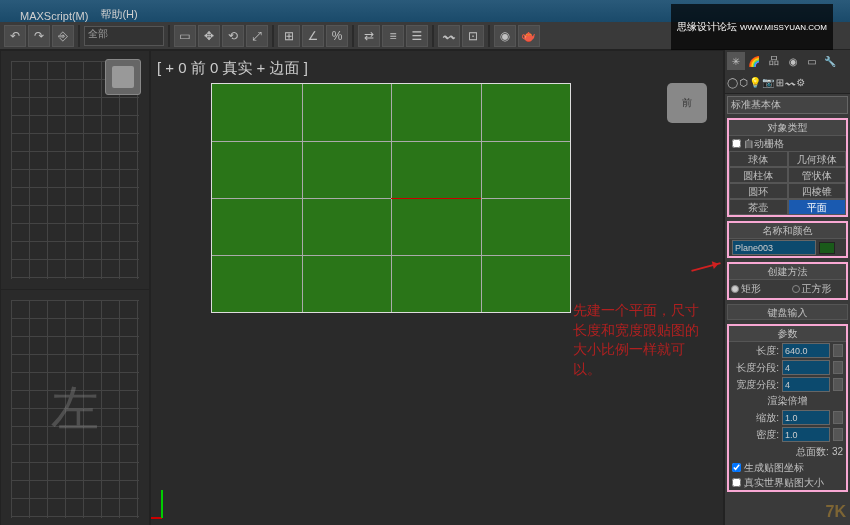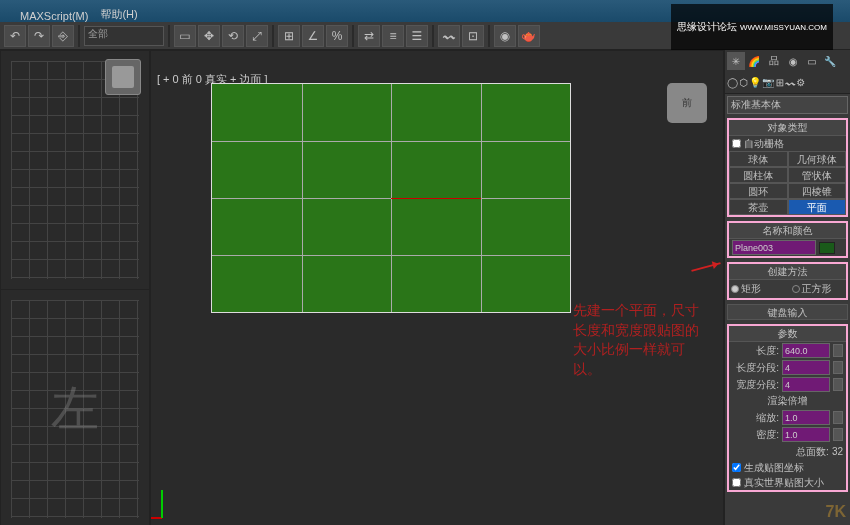--- a/index.html
+++ b/index.html
@@ -12,21 +12,21 @@
 .toolbar .dropdown { width: 80px; height: 20px; background: #333; border: 1px solid #555; font-size: 10px; padding: 0 3px; color: #999; }
 .main { display: flex; height: 479px; }
 .leftpane { width: 150px; display: flex; flex-direction: column; gap: 1px; background: #222; padding: 1px; }
 .viewport-small { flex: 1; background: #2a2a2a; position: relative; }
 .vp-grid { position: absolute; inset: 10px; background-image: linear-gradient(#444 1px, transparent 1px), linear-gradient(90deg, #444 1px, transparent 1px); background-size: 18px 18px; }
 .vp-cube { position: absolute; top: 8px; right: 8px; width: 36px; height: 36px; background: #666; border: 1px solid #888; border-radius: 3px; }
 .vp-cube span { position: absolute; inset: 6px; background: #999; border-radius: 2px; }
 .bigtext { position: absolute; top: 50%; left: 50%; transform: translate(-50%, -50%); font-size: 48px; color: #888; opacity: 0.4; }
 .centerpane { flex: 1; display: flex; flex-direction: column; gap: 1px; background: #222; padding: 1px; }
 .viewport-main { flex: 1; background: #2a2a2a; position: relative; overflow: hidden; }
-.vp-label { position: absolute; top: 21px; left: 6px; font-size: 11px; color: #ccc; }
+.vp-label { position: absolute; top: 8px; left: 6px; font-size: 15px; color: #ccc; }
 .plane-front { position: absolute; top: 32px; left: 60px; width: 360px; height: 230px; background: #2a7518; border: 1px solid #ddd; }
 .plane-front::before, .plane-front::after { content: ''; position: absolute; background: #ccc; }
 .pf-h { position: absolute; left: 0; right: 0; height: 1px; background: #aaa; }
 .pf-v { position: absolute; top: 0; bottom: 0; width: 1px; background: #aaa; }
 .redline { position: absolute; top: 50%; left: 50%; width: 90px; height: 1px; background: #c00; }
 .triad { position: absolute; bottom: 10px; left: 10px; width: 40px; height: 40px; }
 .triad .ax { position: absolute; bottom: 0; left: 0; width: 2px; height: 28px; transform-origin: bottom; }
 .triad .ax.x { background: #c00; transform: rotate(-90deg); }
 .triad .ax.y { background: #0c0; }
 .vp-front { position: absolute; top: 32px; right: 16px; width: 40px; height: 40px; background: #888; border-radius: 5px; display: flex; align-items: center; justify-content: center; font-size: 10px; color: #333; }
@@ -42,21 +42,21 @@
 .rp-section { border: 2px solid #f9a8d4; margin: 2px; }
 .rp-dropdown { height: 18px; background: #444; border: 1px solid #666; margin: 2px; padding: 0 3px; display: flex; align-items: center; }
 .rp-header { height: 16px; background: #444; text-align: center; line-height: 16px; border-bottom: 1px solid #555; }
 .rp-row { display: flex; height: 16px; }
 .rp-cell { flex: 1; text-align: center; line-height: 16px; border: 1px solid #555; background: #3a3a3a; }
 .rp-cell.selected { background: #1a5ab0; color: #fff; }
 .rp-check { display: flex; align-items: center; gap: 3px; padding: 1px 3px; height: 15px; }
 .rp-check input { width: 9px; height: 9px; }
 .rp-input-row { display: flex; align-items: center; padding: 1px 3px; gap: 3px; height: 17px; }
 .rp-input-row .lbl { flex: 1; text-align: right; }
-.rp-spinner { width: 48px; height: 15px; background: #701a75; border: 1px solid #666; color: #ccc; padding: 0 2px; font-size: 9px; display: flex; align-items: center; }
+.rp-spinner { width: 48px; height: 15px; background: #0c4a6e; border: 1px solid #666; color: #ccc; padding: 0 2px; font-size: 9px; display: flex; align-items: center; }
 .rp-spin { width: 10px; height: 13px; background: #555; border: 1px solid #666; }
 .rp-radios { display: flex; padding: 2px; gap: 8px; }
 .rp-radio { flex: 1; display: flex; align-items: center; gap: 2px; }
 .rp-radio .dot { width: 8px; height: 8px; border-radius: 50%; border: 1px solid #888; }
 .rp-radio .dot.on { background: #ccc; }
 .colorswatch { width: 16px; height: 12px; background: #1a5a1a; border: 1px solid #222; }
 .arrow-red { position: absolute; top: 215px; right: 2px; width: 30px; height: 2px; background: #d02020; transform: rotate(-15deg); }
 .arrow-red::after { content: ''; position: absolute; right: -2px; top: -3px; border: 4px solid transparent; border-left: 6px solid #d02020; }
 .watermark { position: absolute; top: 4px; right: 17px; background: rgba(0,0,0,0.7); color: #fff; padding: 16px 6px; font-size: 10px; border-radius: 0; }
 .watermark2 { position: absolute; bottom: 4px; right: 4px; color: #c09030; font-size: 16px; opacity: 0.5; font-weight: bold; }

